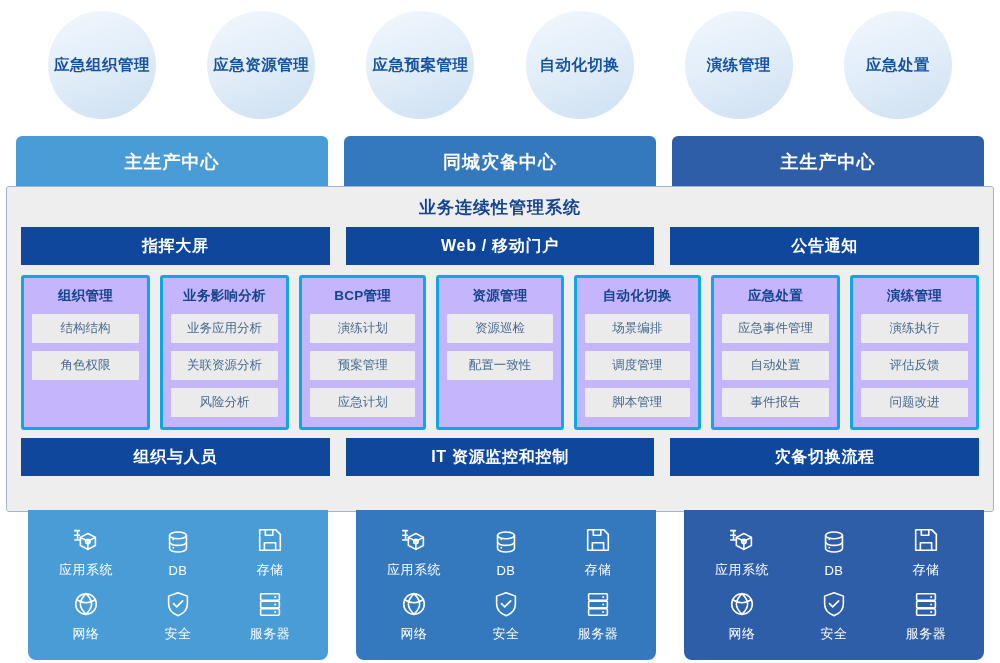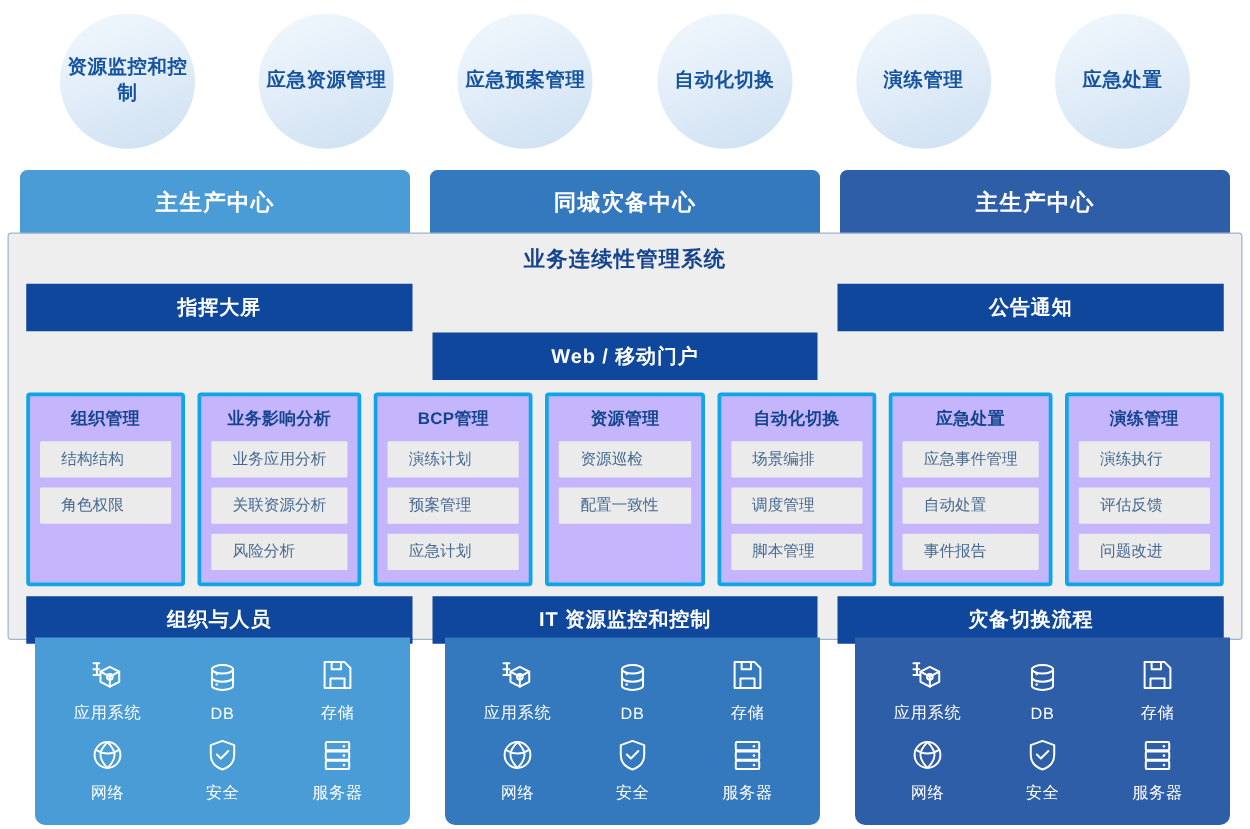--- a/index.html
+++ b/index.html
@@ -73,22 +73,22 @@
     border-radius: 3px;
     padding: 9px 8px 10px 8px;
     min-height: 152px;
   }
   .module-title {
     text-align: center; color: #15448f; font-size: 13.5px; font-weight: bold;
     margin-bottom: 9px; letter-spacing: .3px;
   }
   .module-item {
     background: #ebebeb; color: #46698f;
-    font-size: 12.5px; text-align: left;
-    padding: 6px 17px; margin-bottom: 8px; border-radius: 1px;
+    font-size: 12.5px; text-align: center;
+    padding: 6px 2px; margin-bottom: 8px; border-radius: 1px;
     white-space: nowrap;
   }
   .module-item:last-child { margin-bottom: 0; }
 
   
   .infra-row {
     position: absolute; left: 0; top: 510px; width: 1000px; height: 150px;
     display: flex; gap: 16px; padding: 0 16px;
   }
   .infra-panel {
@@ -106,21 +106,21 @@
   .infra-item .ico { width: 30px; height: 30px; display: block; }
   .infra-item .lbl { font-size: 13px; letter-spacing: .5px; }
 </style>
 </head>
 <body>
 
 <div id="root">
 
   <div class="circles-row">
       <div class="circle">
-        <span>资源监控和控制</span>
+        <span>应急组织管理</span>
       </div>
       <div class="circle">
         <span>应急资源管理</span>
       </div>
       <div class="circle">
         <span>应急预案管理</span>
       </div>
       <div class="circle">
         <span>自动化切换</span>
       </div>
@@ -135,21 +135,21 @@
   <div class="dc-headers">
       <div class="dc-header" style="background: rgb(74, 156, 214);">主生产中心</div>
       <div class="dc-header" style="background: rgb(52, 121, 189);">同城灾备中心</div>
       <div class="dc-header" style="background: rgb(47, 94, 168);">主生产中心</div>
     </div>
 
   <div class="bcm">
     <div class="bcm-title">业务连续性管理系统</div>
     <div class="bar-row">
         <div class="nav-bar" style="background: rgb(14, 71, 155);">指挥大屏</div>
-        <div class="nav-bar" style="background: rgb(14, 71, 155); margin-top: 39px;">Web / 移动门户</div>
+        <div class="nav-bar" style="background: rgb(14, 71, 155);">Web / 移动门户</div>
         <div class="nav-bar" style="background: rgb(14, 71, 155);">公告通知</div>
       </div>
     <div class="modules">
         <div class="module-group g1">
           <div class="module-card">
             <div class="module-title">组织管理</div>
             <div class="module-item">结构结构</div>
             <div class="module-item">角色权限</div>
           </div>
           <div class="module-card">

